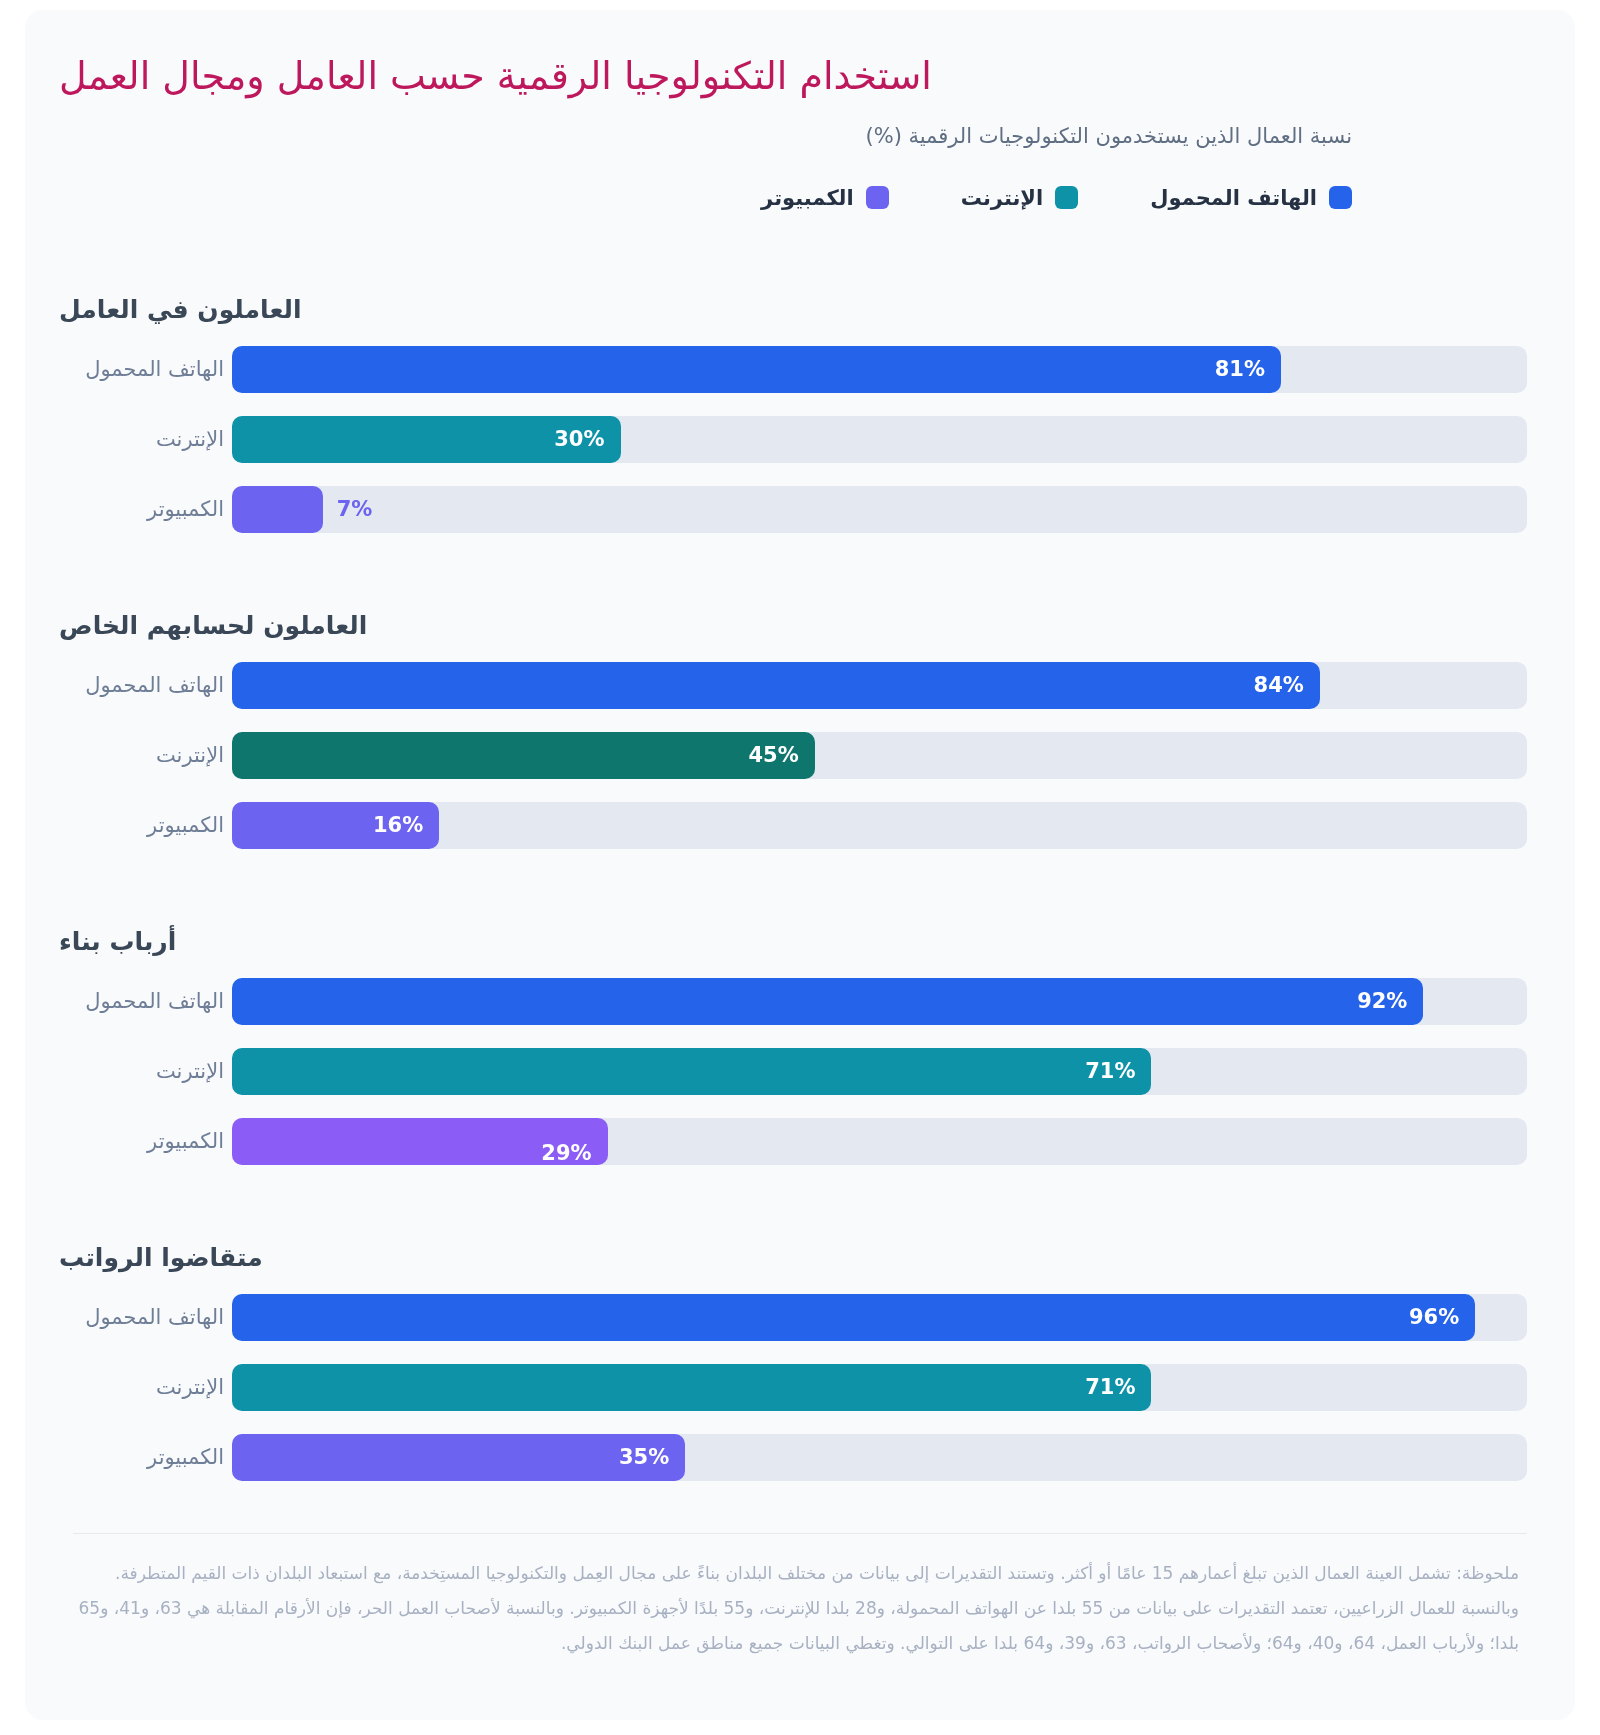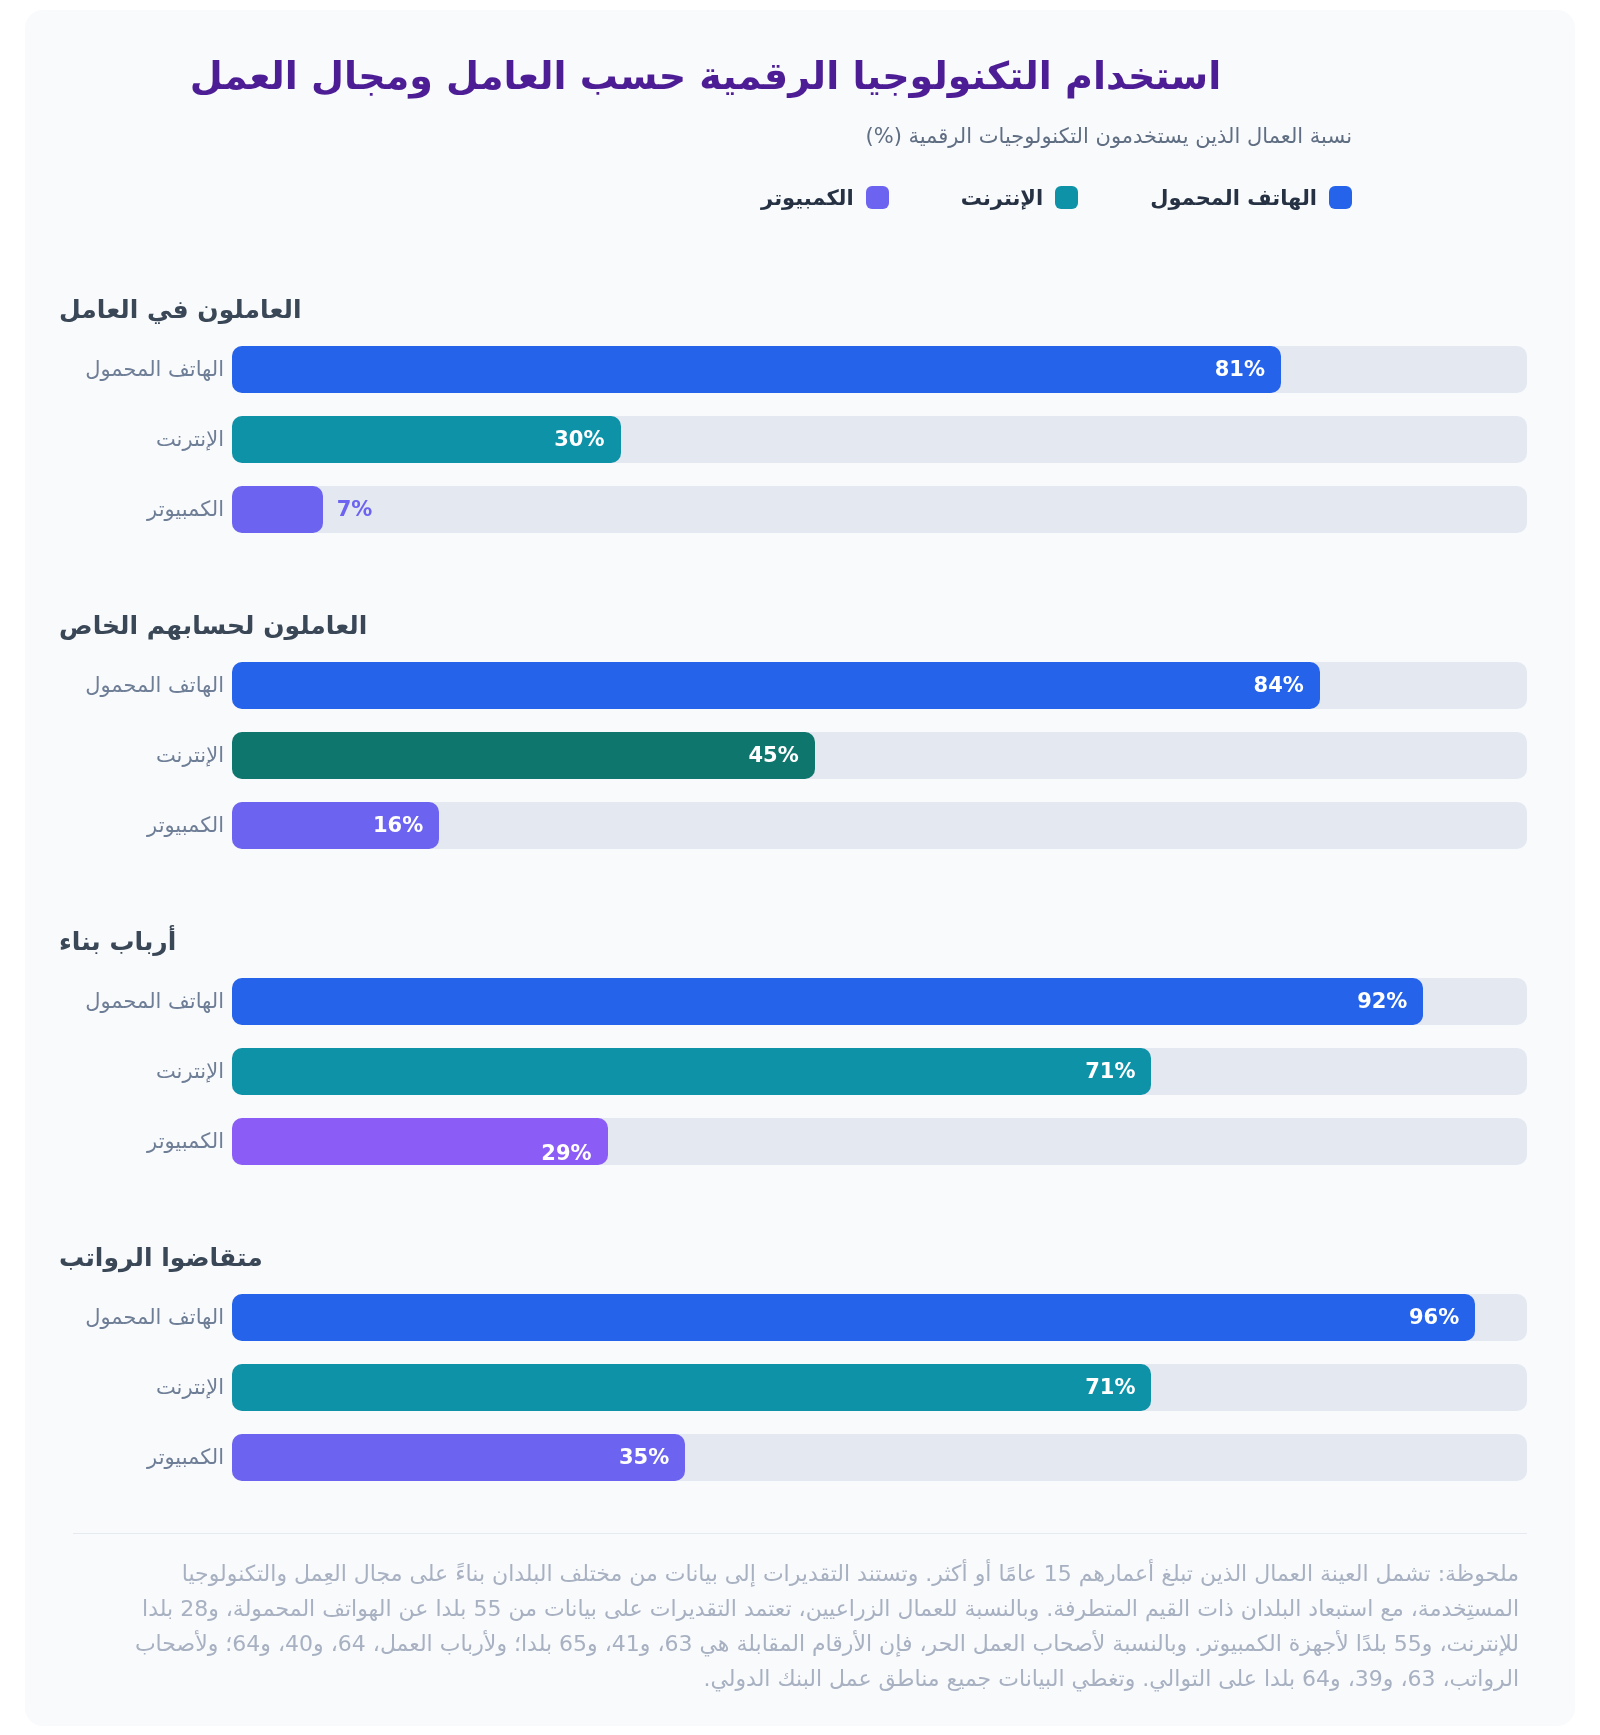--- a/index.html
+++ b/index.html
@@ -13,23 +13,23 @@
     background:#f9fafc;
     border-radius:18px;
     box-sizing:border-box;
     min-height:1710px;
     padding:44px 48px 16px 34px;
   }
   
   .chart-header{padding-right:175px;}
   .chart-title{
     margin:0 0 24px 0;
-    font-size:38px;line-height:1.2;font-weight:700;
-    color:#4c1d95;
-    direction:rtl;text-align:center;
+    font-size:38px;line-height:1.2;font-weight:400;
+    color:#be185d;
+    direction:rtl;text-align:left;
   }
   .chart-subtitle{
     margin:0 0 38px 0;
     font-size:21px;color:#5f6e82;
     direction:rtl;text-align:right;
   }
   .legend{
     display:flex;direction:rtl;
     gap:72px;align-items:center;
     justify-content:flex-start;
@@ -65,21 +65,21 @@
   .value{color:#ffffff;font-weight:700;font-size:21px;direction:ltr;white-space:nowrap;}
   .value-out{
     position:absolute;top:50%;transform:translateY(-50%);
     font-weight:700;font-size:21px;direction:ltr;white-space:nowrap;
   }
   
   .divider{margin:52px 0 0 14px;border:none;border-top:1px solid #e5eaf0;}
   .chart-note{
     padding:22px 8px 14px 10px;
     direction:rtl;text-align:right;
-    font-size:22px;line-height:35px;color:#a7b1c2;
+    font-size:17px;line-height:35px;color:#a7b1c2;
   }
 </style>
 </head>
 <body>
 
 <div class="page">
   <div class="card">
 
     <header class="chart-header">
       <h1 class="chart-title">استخدام التكنولوجيا الرقمية حسب العامل ومجال العمل</h1>

